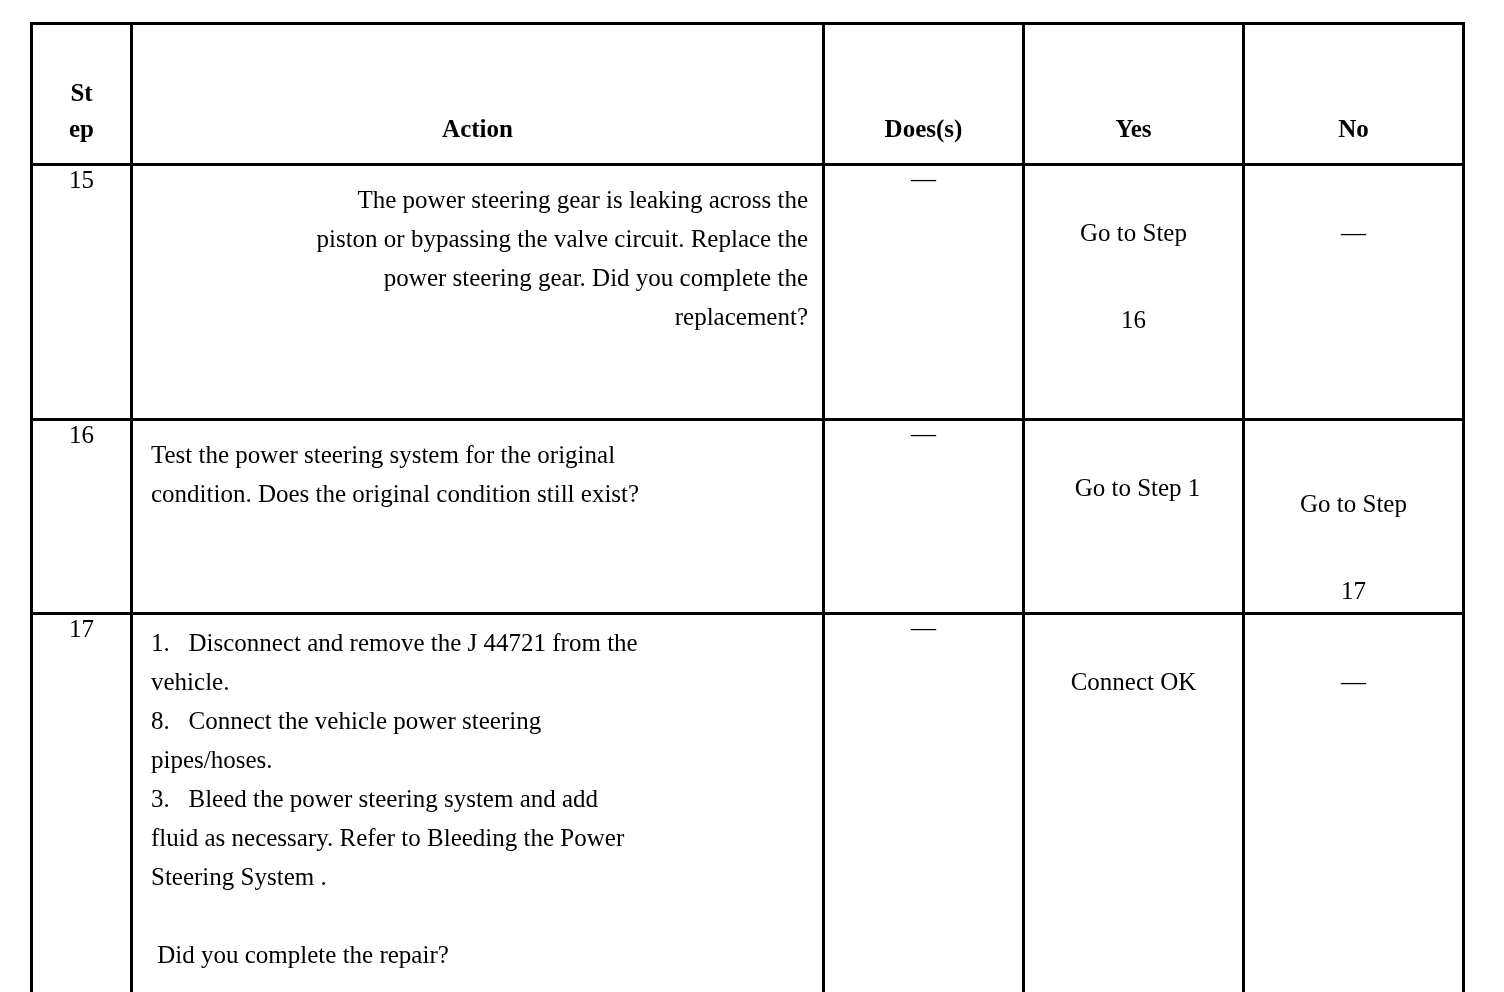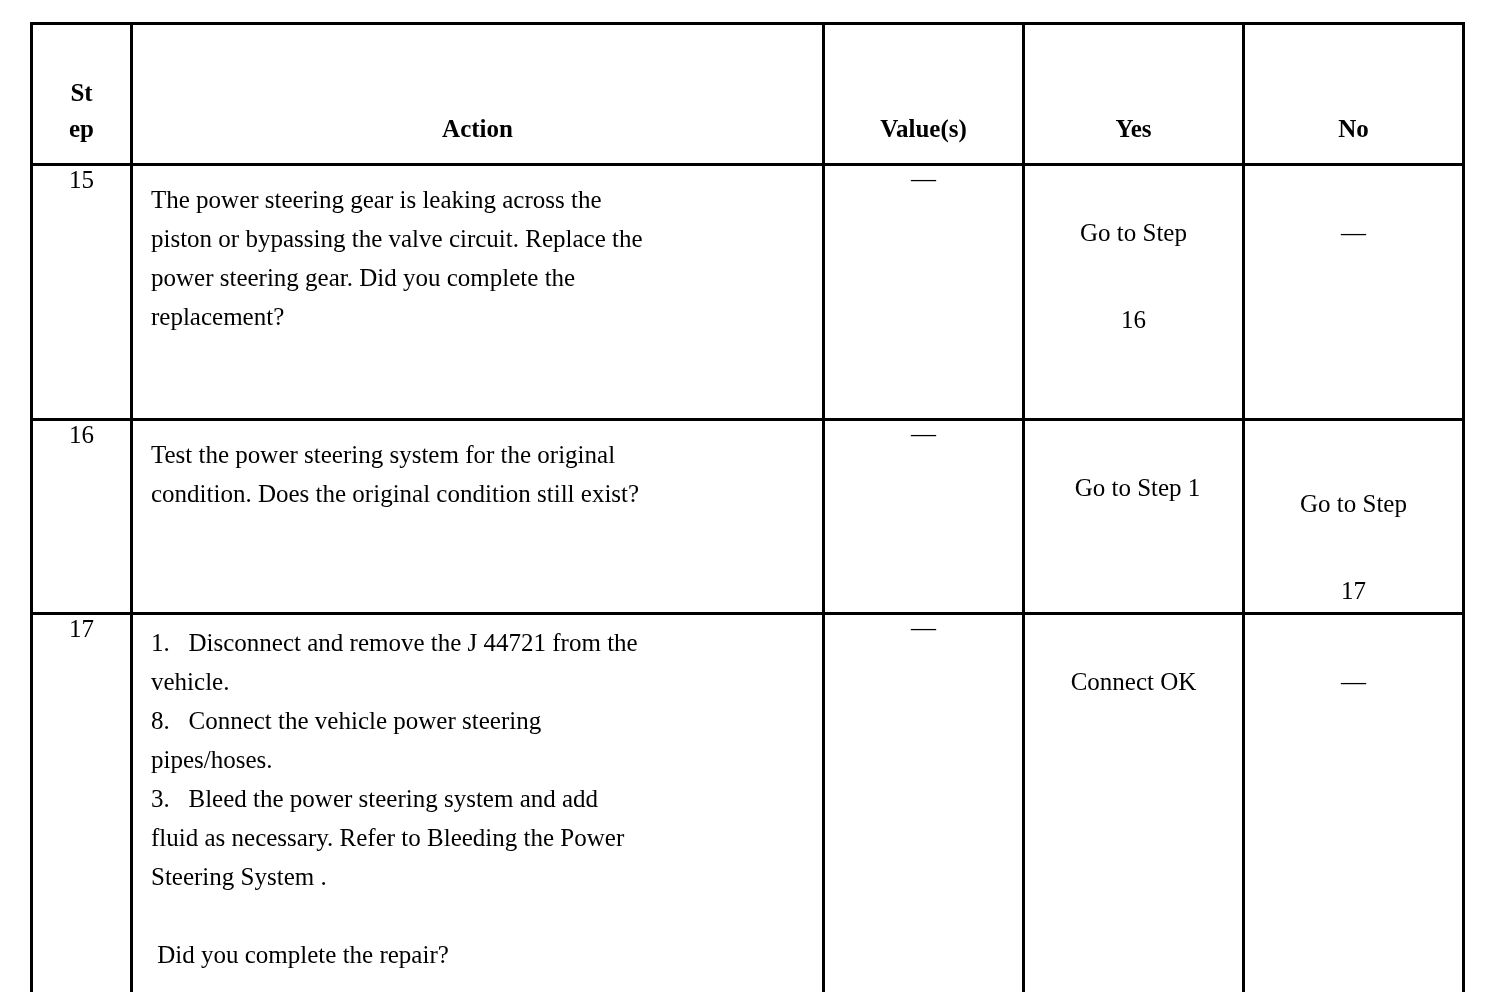--- a/index.html
+++ b/index.html
@@ -120,21 +120,21 @@
     line-height: 1.56;
   }
   .action-block p {
     margin: 0;
   }
   .blank-line {
     display: block;
     height: 1.56em;
   }
   .lead-space { white-space: pre-wrap; }
-  .r15-pad { padding-top: 14px; }
+  .r15-pad { padding-top: 14px; text-align: right; }
   .r16-pad { padding-top: 14px; }
   .r17-pad { padding-top: 8px; }
 </style>
 </head>
 <body>
 
 <div class="page">
 
   <table class="diag">
     <colgroup>
@@ -150,21 +150,21 @@
         <th>
           <span class="hcell hstep">
             <span>St</span><br>
             <span>ep</span>
           </span>
         </th>
         <th>
           <span class="hcell">Action</span>
         </th>
         <th>
-          <span class="hcell">Value(s)</span>
+          <span class="hcell">Does(s)</span>
         </th>
         <th>
           <span class="hcell">Yes</span>
         </th>
         <th>
           <span class="hcell">No</span>
         </th>
       </tr>
     </thead>
 

